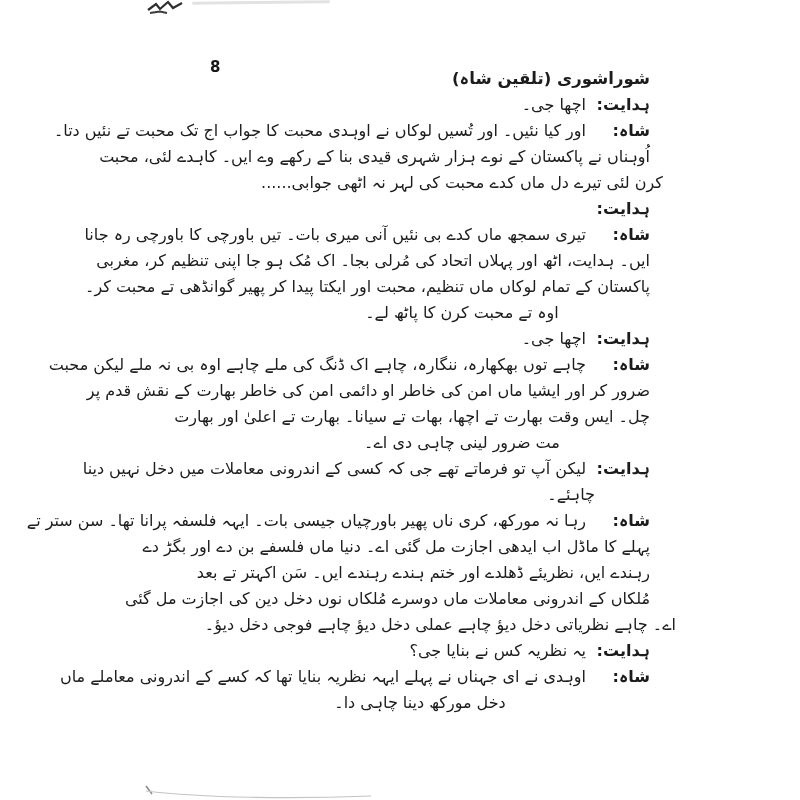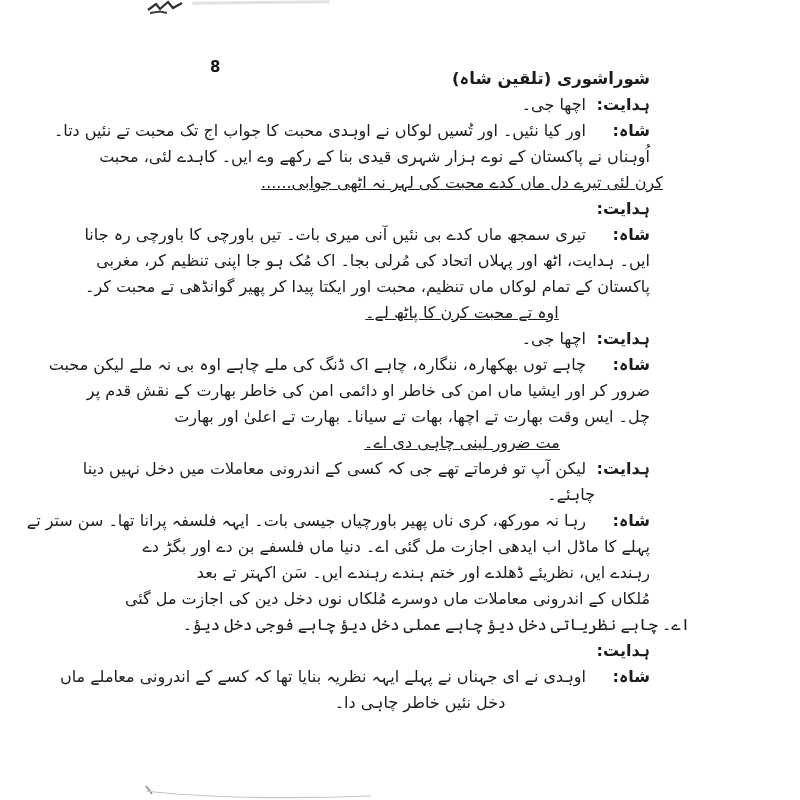--- a/index.html
+++ b/index.html
@@ -21,22 +21,22 @@
     position:absolute;left:60px;top:3px;font-weight:bold;font-size:15px;
     direction:ltr;color:#171717;
   }
   .entry{margin:0;}
   .line{
     height:26px;line-height:26px;text-align:right;white-space:nowrap;
   }
   .line.first{display:flex;}
   .speaker{flex:0 0 64px;font-weight:bold;white-space:nowrap;}
   .txt{flex:1 1 auto;text-align:right;white-space:nowrap;}
-  .center{text-align:center;position:relative;left:62px;text-decoration:underline;}
-  .center-md{text-align:left;position:relative;left:40px;font-family:Liberation Serif, serif;}
+  .center{text-align:center;position:relative;left:62px;}
+  .center-md{text-align:right;position:relative;left:26px;}
   .center-sm{text-align:center;position:relative;left:20px;}
   .indent{padding-right:55px;box-sizing:border-box;}
   
   .artifact-top{position:absolute;left:146px;top:0;width:44px;height:15px;}
   .artifact-streak{
     position:absolute;left:192px;top:1px;width:138px;height:3px;
     background:#e2e2e2;border-radius:2px;transform:rotate(-0.6deg);
   }
   .artifact-bottom{position:absolute;left:143px;top:784px;width:232px;height:16px;}
 </style>
@@ -126,25 +126,26 @@
       </div>
       <div class="line">پہلے کا ماڈل اب ایدھی اجازت مل گئی اے۔ دنیا ماں فلسفے بن دے اور بگڑ دے</div>
       <div class="line">رہندے ایں، نظریئے ڈھلدے اور ختم ہندے رہندے ایں۔ سَن اکہتر تے بعد</div>
       <div class="line">مُلکاں کے اندرونی معاملات ماں دوسرے مُلکاں نوں دخل دین کی اجازت مل گئی</div>
       <div class="line center-md">اے۔ چاہے نظریاتی دخل دیؤ چاہے عملی دخل دیؤ چاہے فوجی دخل دیؤ۔</div>
     </div>
 
     <div class="entry">
       <div class="line first">
         <span class="speaker">ہدایت:</span>
+        <span class="txt">یہ نظریہ کس نے بنایا جی؟</span>
       </div>
     </div>
 
     <div class="entry">
       <div class="line first">
         <span class="speaker">شاہ:</span>
         <span class="txt">اوہدی نے ای جہناں نے پہلے ایہہ نظریہ بنایا تھا کہ کسے کے اندرونی معاملے ماں</span>
       </div>
-      <div class="line center-sm">دخل نئیں خاطر چاہی دا۔</div>
+      <div class="line center-sm">دخل مورکھ دینا چاہی دا۔</div>
     </div>
 
   </div>
 </div>
 
 </body></html>

